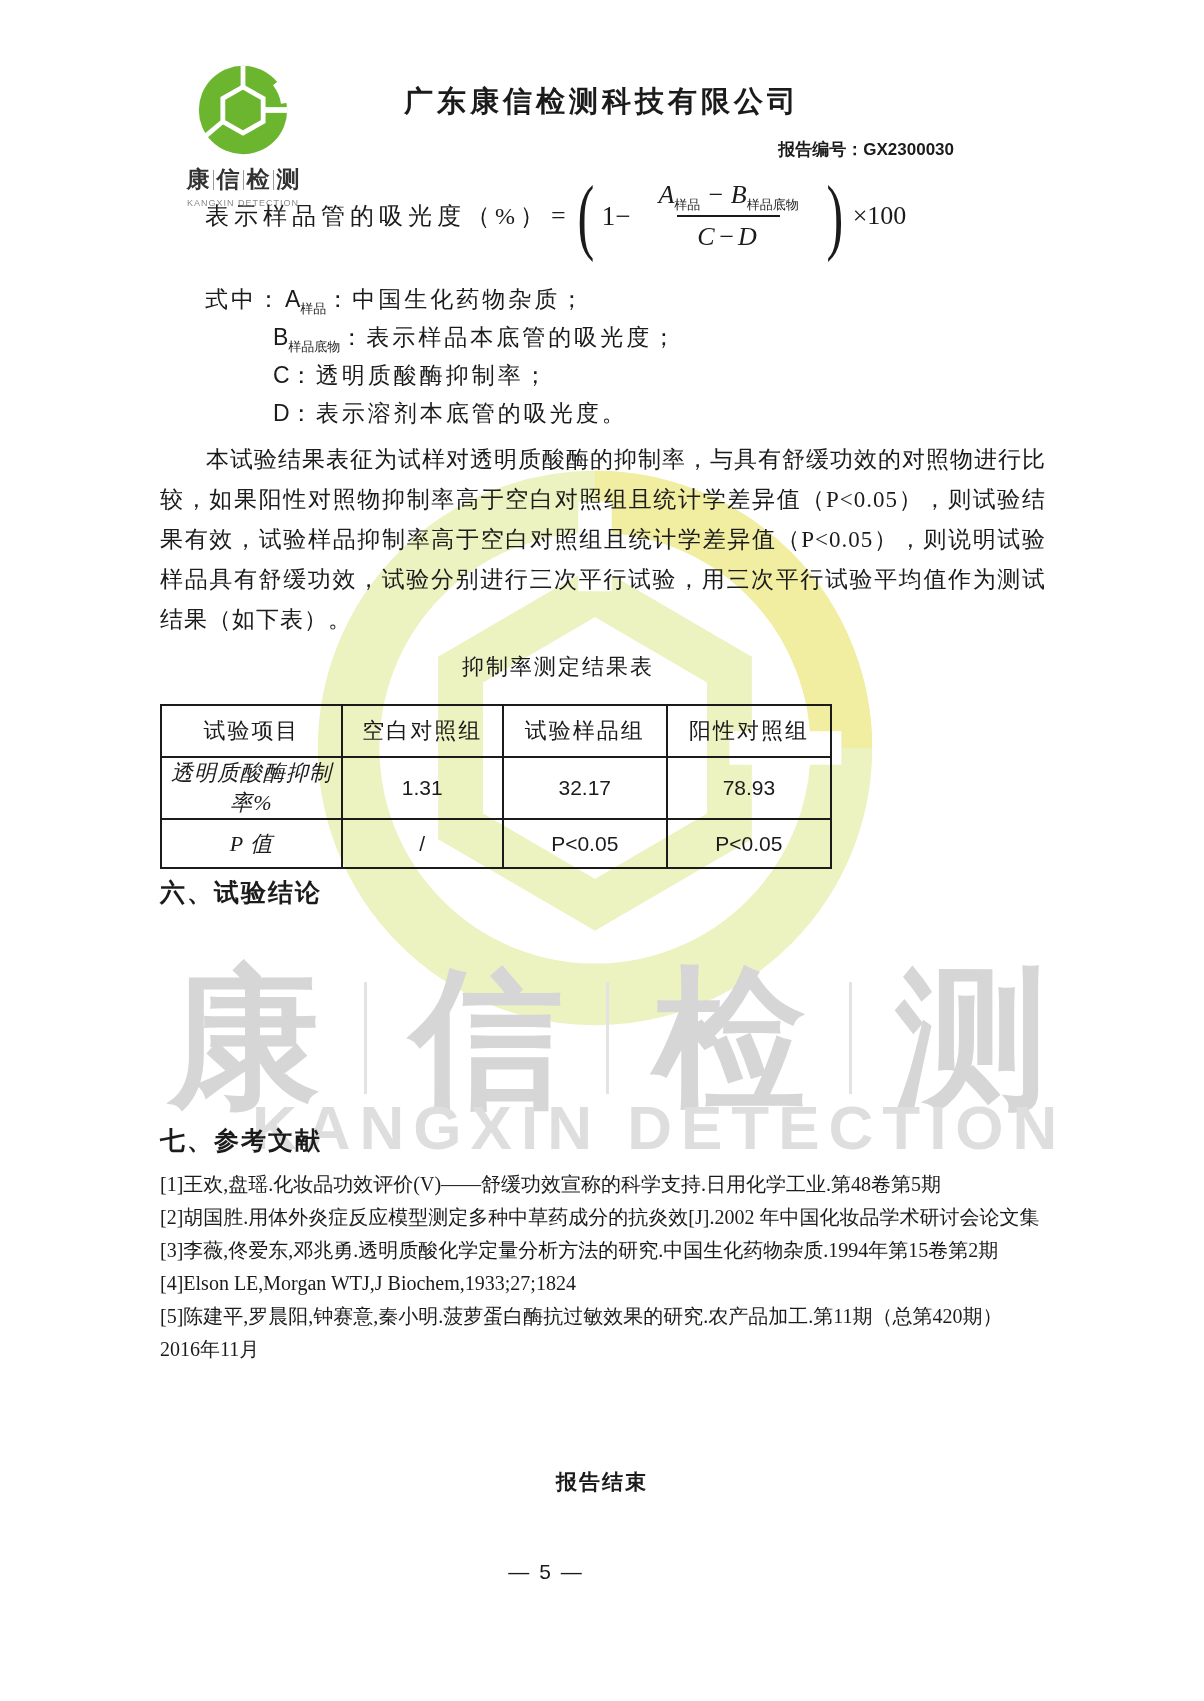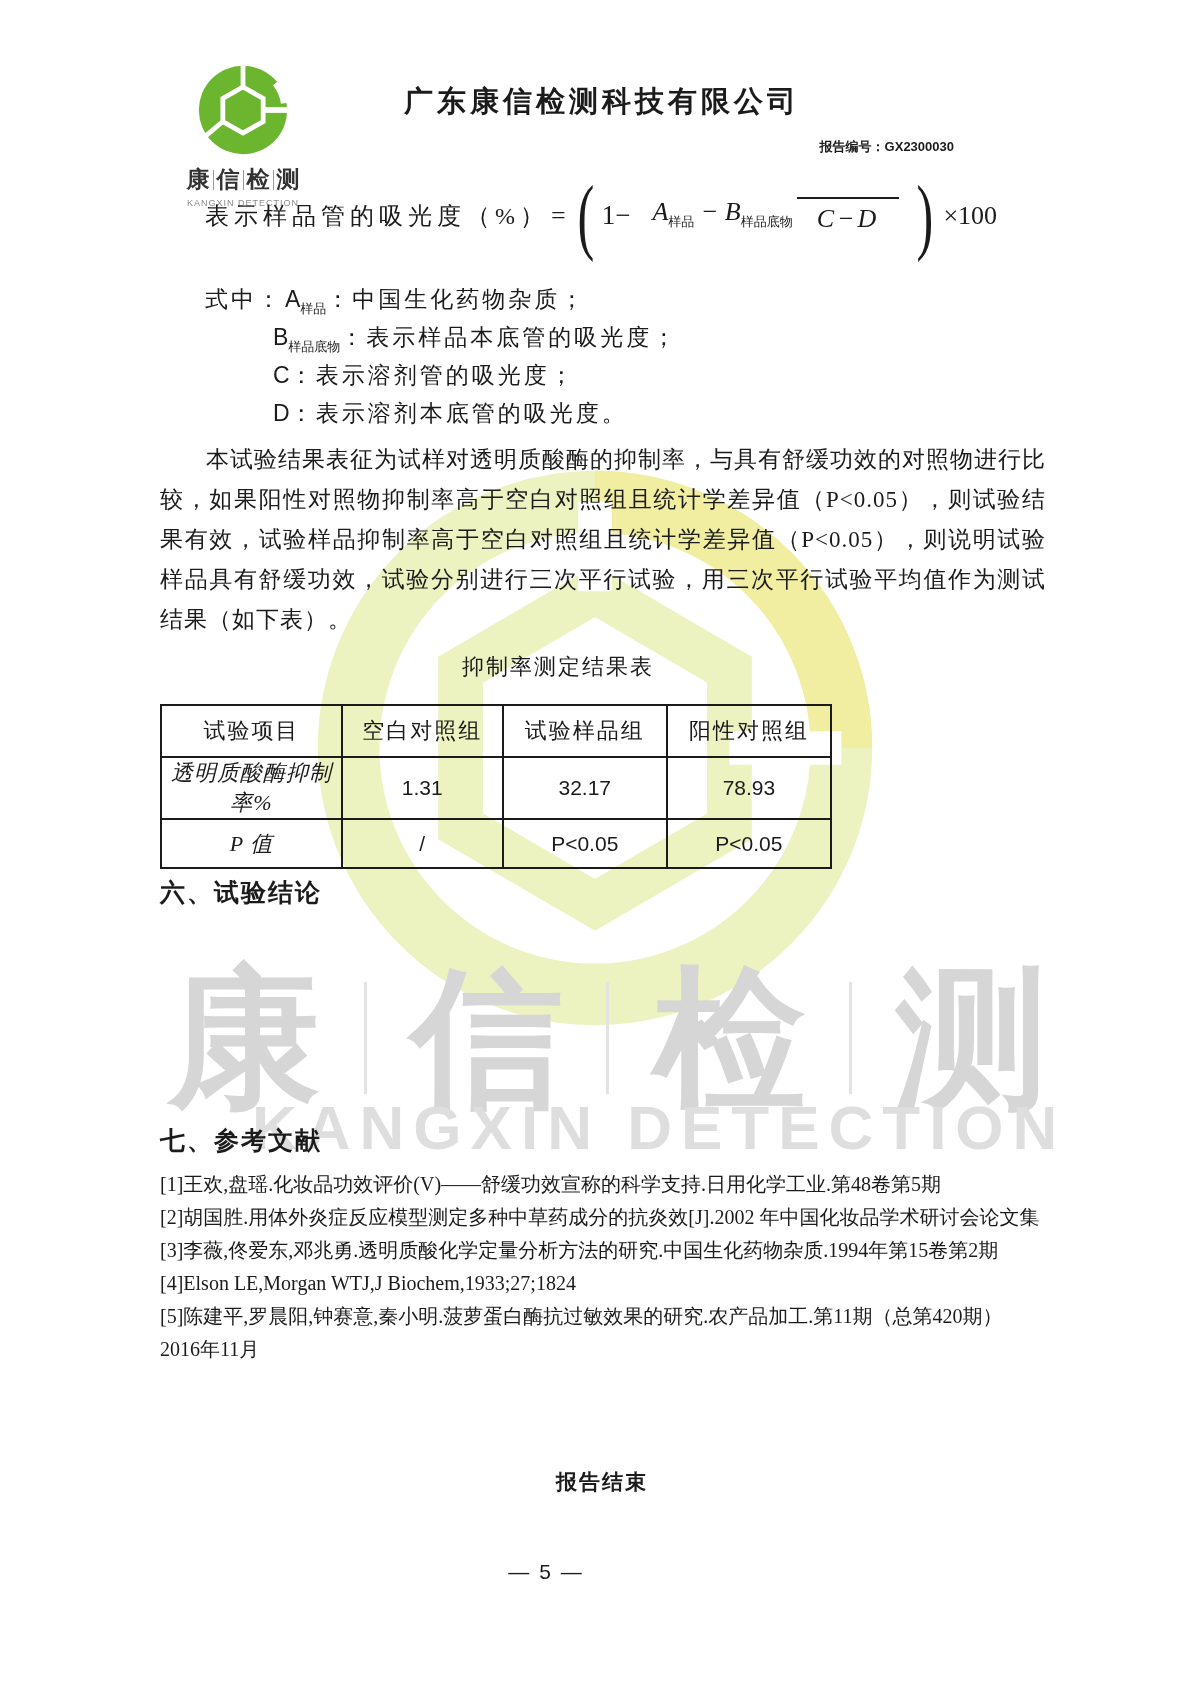--- a/index.html
+++ b/index.html
@@ -32,36 +32,36 @@
   .logo-wordmark{display:flex;align-items:center;justify-content:center;margin-top:2px;}
   .logo-char{font-family:"Liberation Sans",sans-serif;font-weight:bold;font-size:23px;color:#333;}
   .logo-bar{width:1px;height:20px;background:#9a9a9a;margin:0 3px;}
   .logo-en{font-family:"Liberation Sans",sans-serif;font-size:9px;color:#8a8a8a;letter-spacing:1px;margin-top:3px;}
   .company-title{
     position:absolute;left:0;right:0;top:82px;text-align:center;z-index:1;
     font-size:29px;font-weight:bold;letter-spacing:4px;
   }
   .report-no{
     position:absolute;right:250px;top:138px;z-index:1;
-    font-size:13px;font-weight:bold;
+    font-size:17px;font-weight:bold;
   }
   .report-no .val{font-family:"Liberation Sans",sans-serif;}
   
   .formula{
     position:absolute;left:205px;top:180px;z-index:1;
     display:flex;align-items:center;font-size:24px;
   }
   .formula .lhs{letter-spacing:5px;}
   .formula .eq{margin:0 6px 0 2px;font-size:26px;}
   .big-paren{
     font-size:84px;font-weight:400;line-height:0.85;
     transform:scaleX(0.6);font-family:"Liberation Serif",serif;
   }
   .one-minus{font-size:27px;margin:0 6px 0 2px;}
-  .frac{display:inline-flex;flex-direction:row;align-items:flex-start;margin:0 12px;}
+  .frac{display:inline-flex;flex-direction:column;align-items:center;margin:0 18px;}
   .frac .num{padding:0 4px 5px;font-size:26px;font-style:italic;white-space:nowrap;}
   .frac .den{border-top:2.5px solid #1b1b1b;padding:5px 20px 0;font-size:26px;font-style:italic;letter-spacing:3px;}
   .sub{font-size:13px;font-style:normal;position:relative;top:6px;letter-spacing:0;}
   .times{font-size:26px;margin-left:4px;}
   
   .defs{position:absolute;left:205px;top:284px;z-index:1;font-size:23px;}
   .defs .row{height:38px;display:flex;align-items:baseline;}
   .defs .row.indent{margin-left:68px;}
   .defs .lead{letter-spacing:3px;margin-right:2px;}
   .defs .sym{font-family:"Liberation Sans",sans-serif;font-size:23px;}
@@ -180,21 +180,21 @@
       <span class="lead">式中：</span>
       <span class="sym"><span>A</span><span class="sub">样品</span></span>
       <span class="desc">：中国生化药物杂质；</span>
     </div>
     <div class="row indent">
       <span class="sym"><span>B</span><span class="sub">样品底物</span></span>
       <span class="desc">：表示样品本底管的吸光度；</span>
     </div>
     <div class="row indent">
       <span class="sym"><span>C</span><span class="sub"></span></span>
-      <span class="desc">：表示溶剂管的吸光度；</span>
+      <span class="desc">：透明质酸酶抑制率；</span>
     </div>
     <div class="row indent">
       <span class="sym"><span>D</span><span class="sub"></span></span>
       <span class="desc">：表示溶剂本底管的吸光度。</span>
     </div>
   </div>
 
   <div class="para1">本试验结果表征为试样对透明质酸酶的抑制率，与具有舒缓功效的对照物进行比较，如果阳性对照物抑制率高于空白对照组且统计学差异值（P&lt;0.05），则试验结果有效，试验样品抑制率高于空白对照组且统计学差异值（P&lt;0.05），则说明试验样品具有舒缓功效，试验分别进行三次平行试验，用三次平行试验平均值作为测试结果（如下表）。</div>
 
   <div class="table-title">抑制率测定结果表</div>

